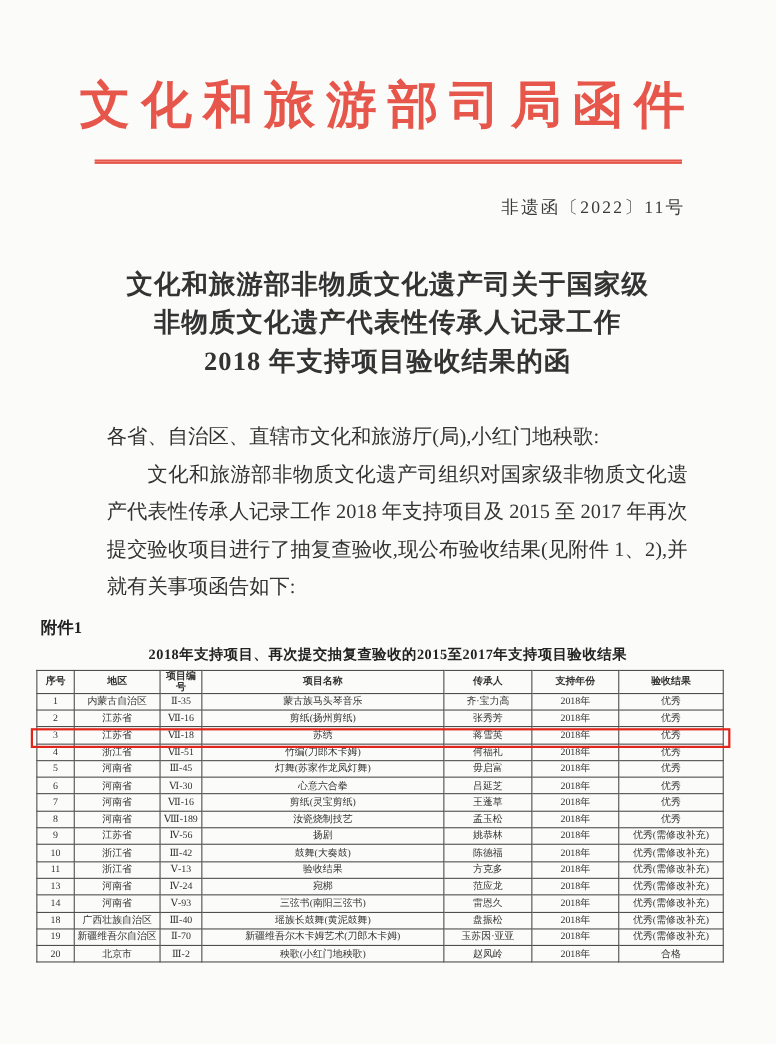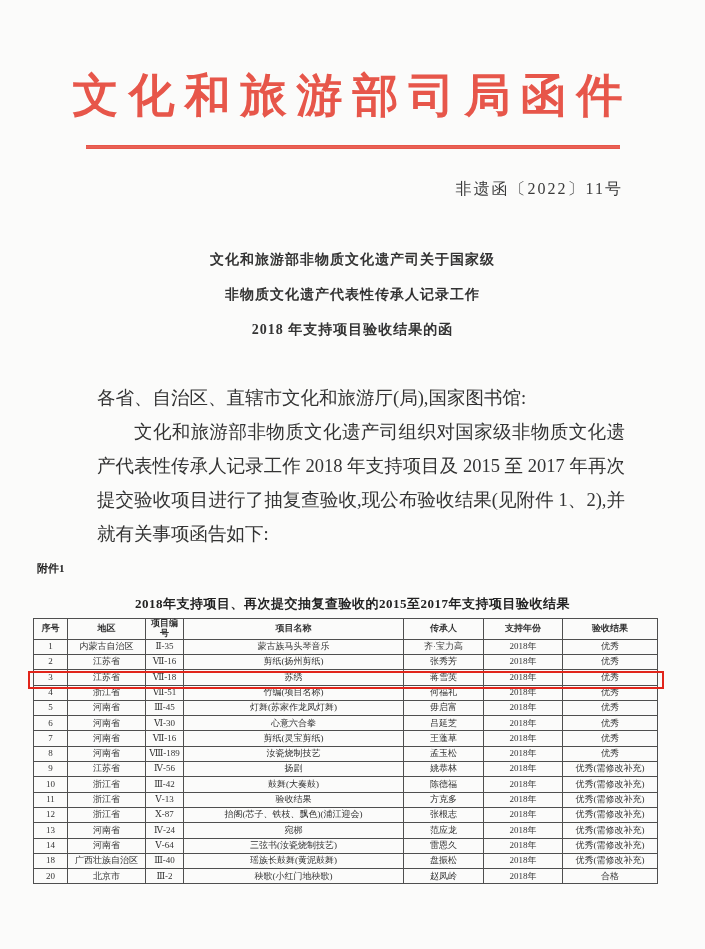--- a/index.html
+++ b/index.html
@@ -29,42 +29,42 @@
   .doc-number {
     margin:30px 82px 0 0;
     text-align:right;
     font-size:16px;
     letter-spacing:2px;
     color:#3a3a3a;
   }
   .doc-title {
     margin-top:42px;
     text-align:center;
-    font-size:14px;
+    font-size:24px;
     font-weight:bold;
     line-height:35px;
     color:#333;
     letter-spacing:1px;
   }
   .body-text {
     margin:34px 80px 0 97px;
     font-size:18.5px;
     line-height:34px;
     text-align:justify;
     color:#333;
   }
   .para { text-indent:2em; }
   .attachment-label {
     margin:10px 0 0 37px;
-    font-size:11px;
+    font-size:15px;
     font-weight:bold;
     color:#222;
   }
   .table-title {
-    margin-top:19px;
+    margin-top:6px;
     text-align:center;
     font-size:13px;
     font-weight:bold;
     color:#222;
     letter-spacing:0.5px;
   }
   .table-wrap {
     position:relative;
     margin:5px 0 0 33px;
     width:624px;
@@ -110,21 +110,21 @@
 
 <div class="doc-number">非遗函〔2022〕11号</div>
 
 <div class="doc-title">
   <div>文化和旅游部非物质文化遗产司关于国家级</div>
   <div>非物质文化遗产代表性传承人记录工作</div>
   <div>2018 年支持项目验收结果的函</div>
 </div>
 
 <div class="body-text">
-  <div class="salutation">各省、自治区、直辖市文化和旅游厅(局),国家图书馆:</div>
+  <div class="salutation">各省、自治区、直辖市文化和旅游厅(局),小红门地秧歌:</div>
   <div class="para">文化和旅游部非物质文化遗产司组织对国家级非物质文化遗产代表性传承人记录工作 2018 年支持项目及 2015 至 2017 年再次提交验收项目进行了抽复查验收,现公布验收结果(见附件 1、2),并就有关事项函告如下:</div>
 </div>
 
 <div class="attachment-label">附件1</div>
 
 <div class="table-title">2018年支持项目、再次提交抽复查验收的2015至2017年支持项目验收结果</div>
 
 <div class="table-wrap">
   <table>
     <colgroup>
@@ -172,21 +172,21 @@
           <td>Ⅶ-18</td>
           <td>苏绣</td>
           <td>蒋雪英</td>
           <td>2018年</td>
           <td>优秀</td>
         </tr>
         <tr>
           <td>4</td>
           <td>浙江省</td>
           <td>Ⅶ-51</td>
-          <td>竹编(项目名称)</td>
+          <td>竹编(刀郎木卡姆)</td>
           <td>何福礼</td>
           <td>2018年</td>
           <td>优秀</td>
         </tr>
         <tr>
           <td>5</td>
           <td>河南省</td>
           <td>Ⅲ-45</td>
           <td>灯舞(苏家作龙凤灯舞)</td>
           <td>毋启富</td>
@@ -241,56 +241,56 @@
         <tr>
           <td>11</td>
           <td>浙江省</td>
           <td>Ⅴ-13</td>
           <td>验收结果</td>
           <td>方克多</td>
           <td>2018年</td>
           <td>优秀(需修改补充)</td>
         </tr>
         <tr>
-          <td>12</td>
-          <td>浙江省</td>
-          <td>Ⅹ-87</td>
-          <td>抬阁(芯子、铁枝、飘色)(浦江迎会)</td>
-          <td>张根志</td>
-          <td>2018年</td>
-          <td>优秀(需修改补充)</td>
-        </tr>
-        <tr>
           <td>13</td>
           <td>河南省</td>
           <td>Ⅳ-24</td>
           <td>宛梆</td>
           <td>范应龙</td>
           <td>2018年</td>
           <td>优秀(需修改补充)</td>
         </tr>
         <tr>
           <td>14</td>
           <td>河南省</td>
-          <td>Ⅴ-64</td>
-          <td>三弦书(汝瓷烧制技艺)</td>
+          <td>Ⅴ-93</td>
+          <td>三弦书(南阳三弦书)</td>
           <td>雷恩久</td>
           <td>2018年</td>
           <td>优秀(需修改补充)</td>
         </tr>
         <tr>
           <td>18</td>
           <td>广西壮族自治区</td>
           <td>Ⅲ-40</td>
           <td>瑶族长鼓舞(黄泥鼓舞)</td>
           <td>盘振松</td>
           <td>2018年</td>
           <td>优秀(需修改补充)</td>
         </tr>
         <tr>
+          <td>19</td>
+          <td>新疆维吾尔自治区</td>
+          <td>Ⅱ-70</td>
+          <td>新疆维吾尔木卡姆艺术(刀郎木卡姆)</td>
+          <td>玉苏因·亚亚</td>
+          <td>2018年</td>
+          <td>优秀(需修改补充)</td>
+        </tr>
+        <tr>
           <td>20</td>
           <td>北京市</td>
           <td>Ⅲ-2</td>
           <td>秧歌(小红门地秧歌)</td>
           <td>赵凤岭</td>
           <td>2018年</td>
           <td>合格</td>
         </tr>
       </tbody>
   </table>

